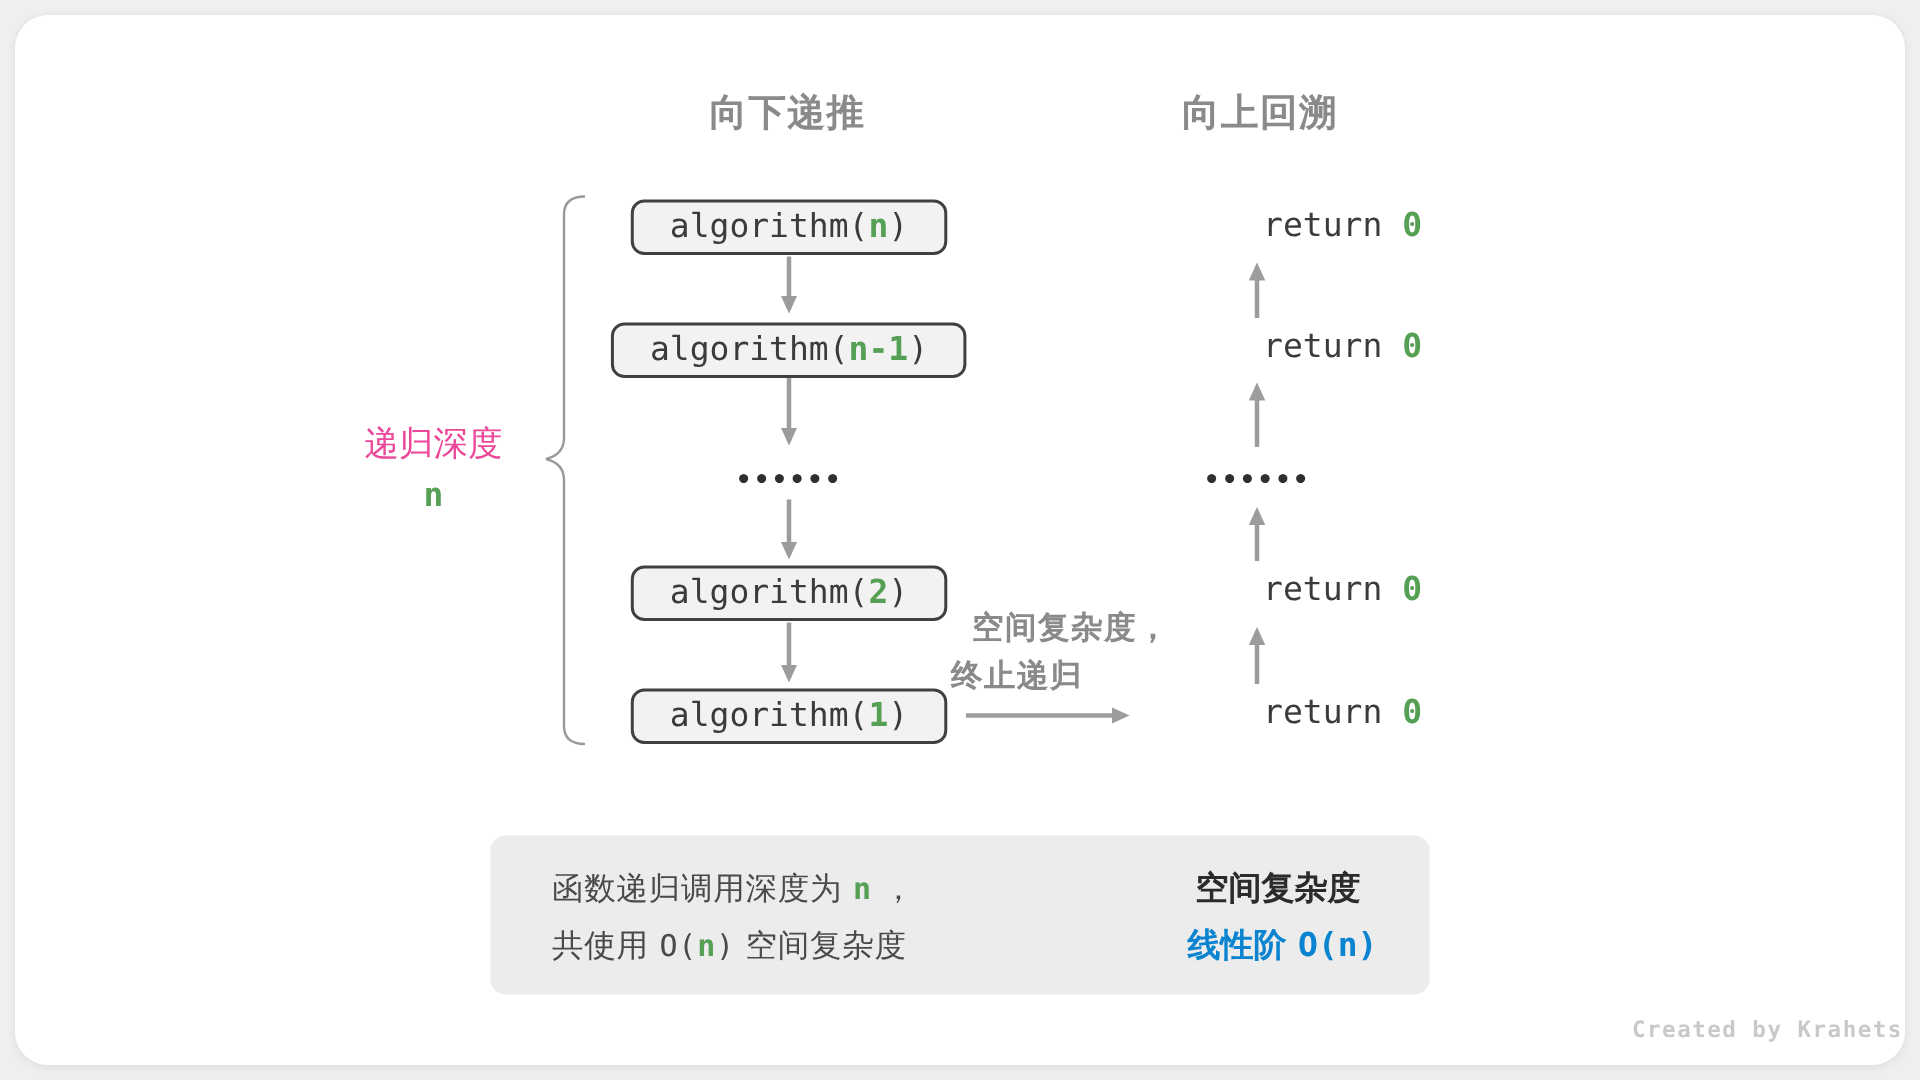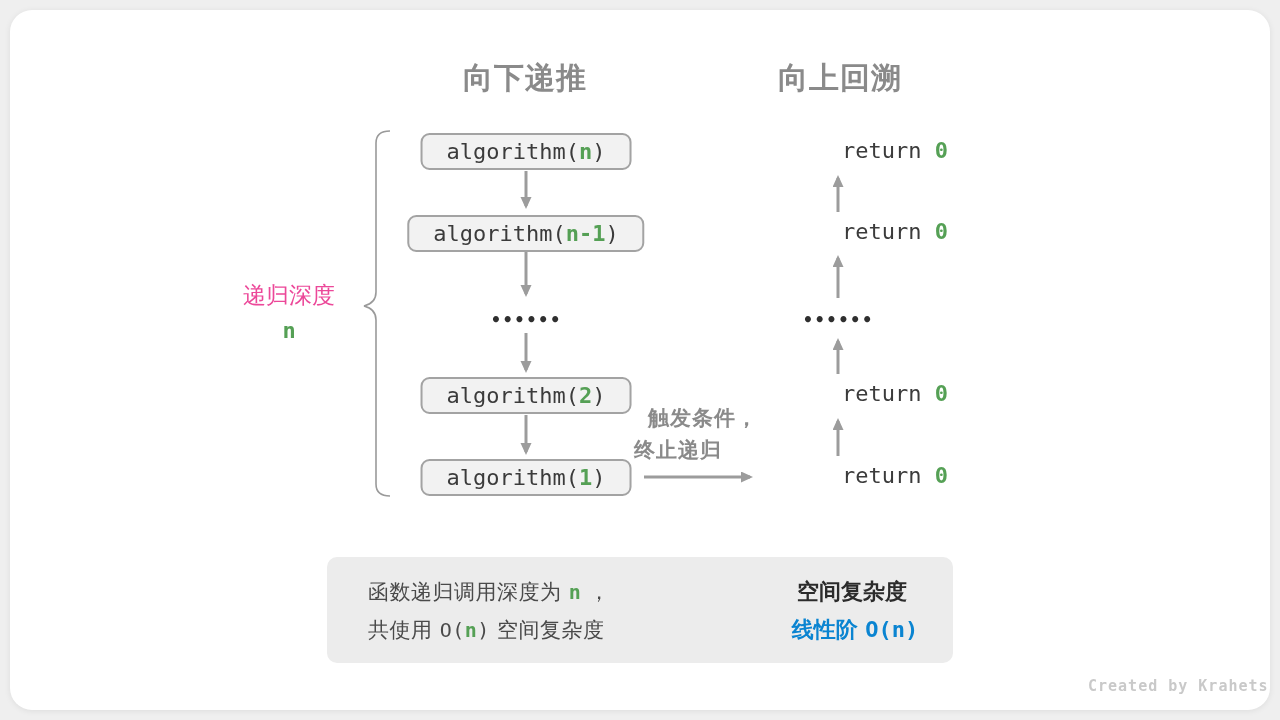--- a/index.html
+++ b/index.html
@@ -11,28 +11,28 @@
   }
   .canvas{position:relative;width:1280px;height:720px;}
   .card{
     position:absolute;left:10px;top:10px;right:10px;bottom:10px;
     background:#ffffff;border-radius:22px;
     box-shadow:0 1px 6px rgba(0,0,0,0.08);
   }
   .abs{position:absolute;}
   .col-header{
     width:220px;text-align:center;
-    font-size:30px;font-weight:bold;color:#8a8a8a;
+    font-size:25px;font-weight:bold;color:#8a8a8a;
     letter-spacing:1px;
   }
   .call-box{
     box-sizing:border-box;
     transform:translateX(-50%);
     background:#f2f2f2;
-    border:2px solid #a3a3a3;
+    border:2px solid #404040;
     border-radius:9px;
     height:37px;line-height:33px;
     padding:0 24px;
     font-family:"DejaVu Sans Mono","Liberation Mono",monospace;
     font-size:22px;color:#3b3b3b;font-weight:500;
     white-space:nowrap;
   }
   .green{color:#55a055;font-weight:bold;}
   .blue{color:#0a84d1;}
   .return-row{
@@ -130,21 +130,21 @@
     <div class="abs dots" style="left:516px;top:300px;">••••••</div>
     <div class="abs call-box" style="left:516px;top:367px;"><span>algorithm(</span><span class="green">2</span><span>)</span></div>
     <div class="abs call-box" style="left:516px;top:449px;"><span>algorithm(</span><span class="green">1</span><span>)</span></div>
 
     <div class="abs return-row" style="left:828px;top:127px;"><span>return </span><span class="green">0</span></div>
     <div class="abs return-row" style="left:828px;top:208px;"><span>return </span><span class="green">0</span></div>
     <div class="abs dots" style="left:828px;top:300px;">••••••</div>
     <div class="abs return-row" style="left:828px;top:370px;"><span>return </span><span class="green">0</span></div>
     <div class="abs return-row" style="left:828px;top:452px;"><span>return </span><span class="green">0</span></div>
 
-    <div class="abs trigger-line" style="left:638px;top:394px;">触发条件，</div>
+    <div class="abs trigger-line" style="left:638px;top:394px;">空间复杂度，</div>
     <div class="abs trigger-line" style="left:624px;top:426px;">终止递归</div>
 
     <div class="abs panel" style="left:317px;top:547px;width:626px;height:106px;"></div>
     <div class="abs panel-line" style="left:358px;top:568px;"><span>函数递归调用深度为 </span><span class="green code">n</span><span> ，</span></div>
     <div class="abs panel-line" style="left:358px;top:606px;"><span>共使用 </span><span class="code">O(</span><span class="green code">n</span><span class="code">)</span><span> 空间复杂度</span></div>
     <div class="abs panel-result blue" style="left:750px;top:605px;"><span>线性阶 </span><span class="code">O(n)</span></div>
     <div class="abs panel-title" style="left:752px;top:567px;">空间复杂度</div>
 
     <div class="abs watermark" style="left:1078px;top:667px;">Created by Krahets</div>
   </div>

